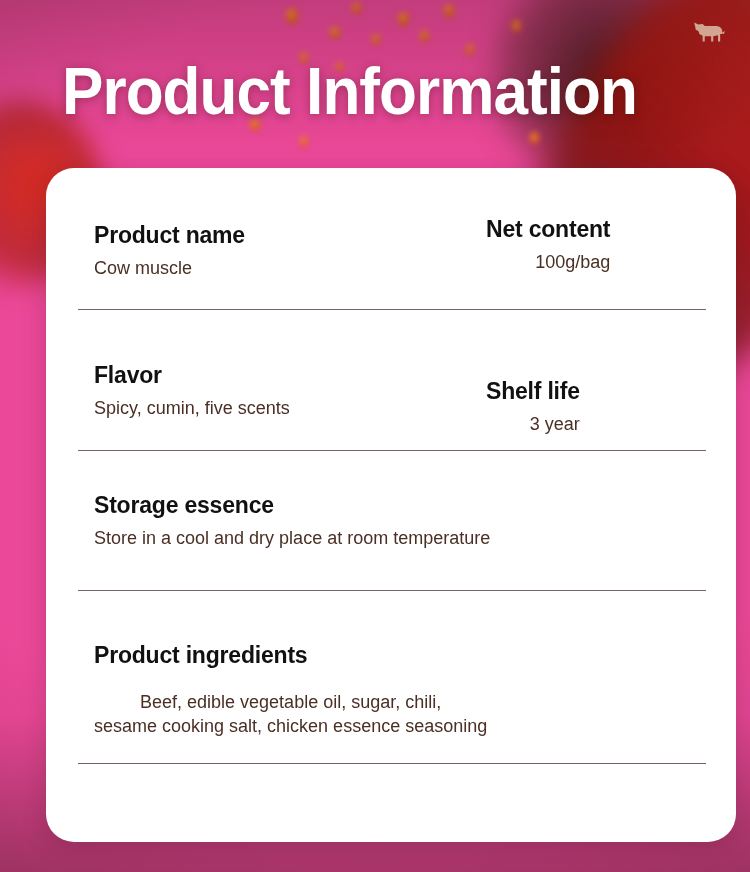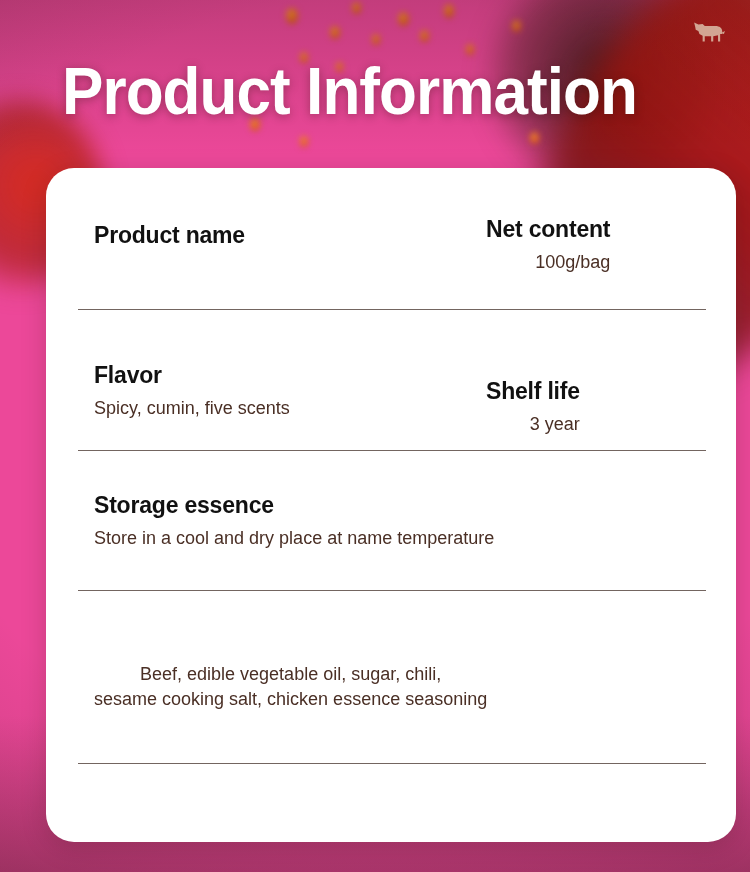--- a/index.html
+++ b/index.html
@@ -225,20 +225,21 @@
   </svg>
 
   <h1 class="title">Product Information</h1>
 
   <div class="card">
     <div class="card-inner">
 
       <div class="row row-1">
         <div class="cell cell-left">
           <p class="field-label">Product name</p>
+          <p class="field-value">Cow muscle</p>
         </div>
         <div class="cell cell-right">
           <p class="field-label">Net content</p>
           <p class="field-value">100g/bag</p>
         </div>
       </div>
       <div class="divider div-1"></div>
 
       <div class="row row-2">
         <div class="cell cell-left">
@@ -248,27 +249,28 @@
         <div class="cell cell-right">
           <p class="field-label">Shelf life</p>
           <p class="field-value">3 year</p>
         </div>
       </div>
       <div class="divider div-2"></div>
 
       <div class="row row-3">
         <div class="cell cell-left">
           <p class="field-label">Storage essence</p>
-          <p class="field-value">Store in a cool and dry place at name temperature</p>
+          <p class="field-value">Store in a cool and dry place at room temperature</p>
         </div>
       </div>
       <div class="divider div-3"></div>
 
       <div class="row row-4">
         <div class="cell cell-left">
+          <p class="field-label">Product ingredients</p>
           <p class="field-value multiline ingredients-value">Beef, edible vegetable oil, sugar, chili,
 sesame cooking salt, chicken essence seasoning</p>
         </div>
       </div>
       <div class="divider div-4"></div>
 
     </div>
   </div>
 
 </div>

